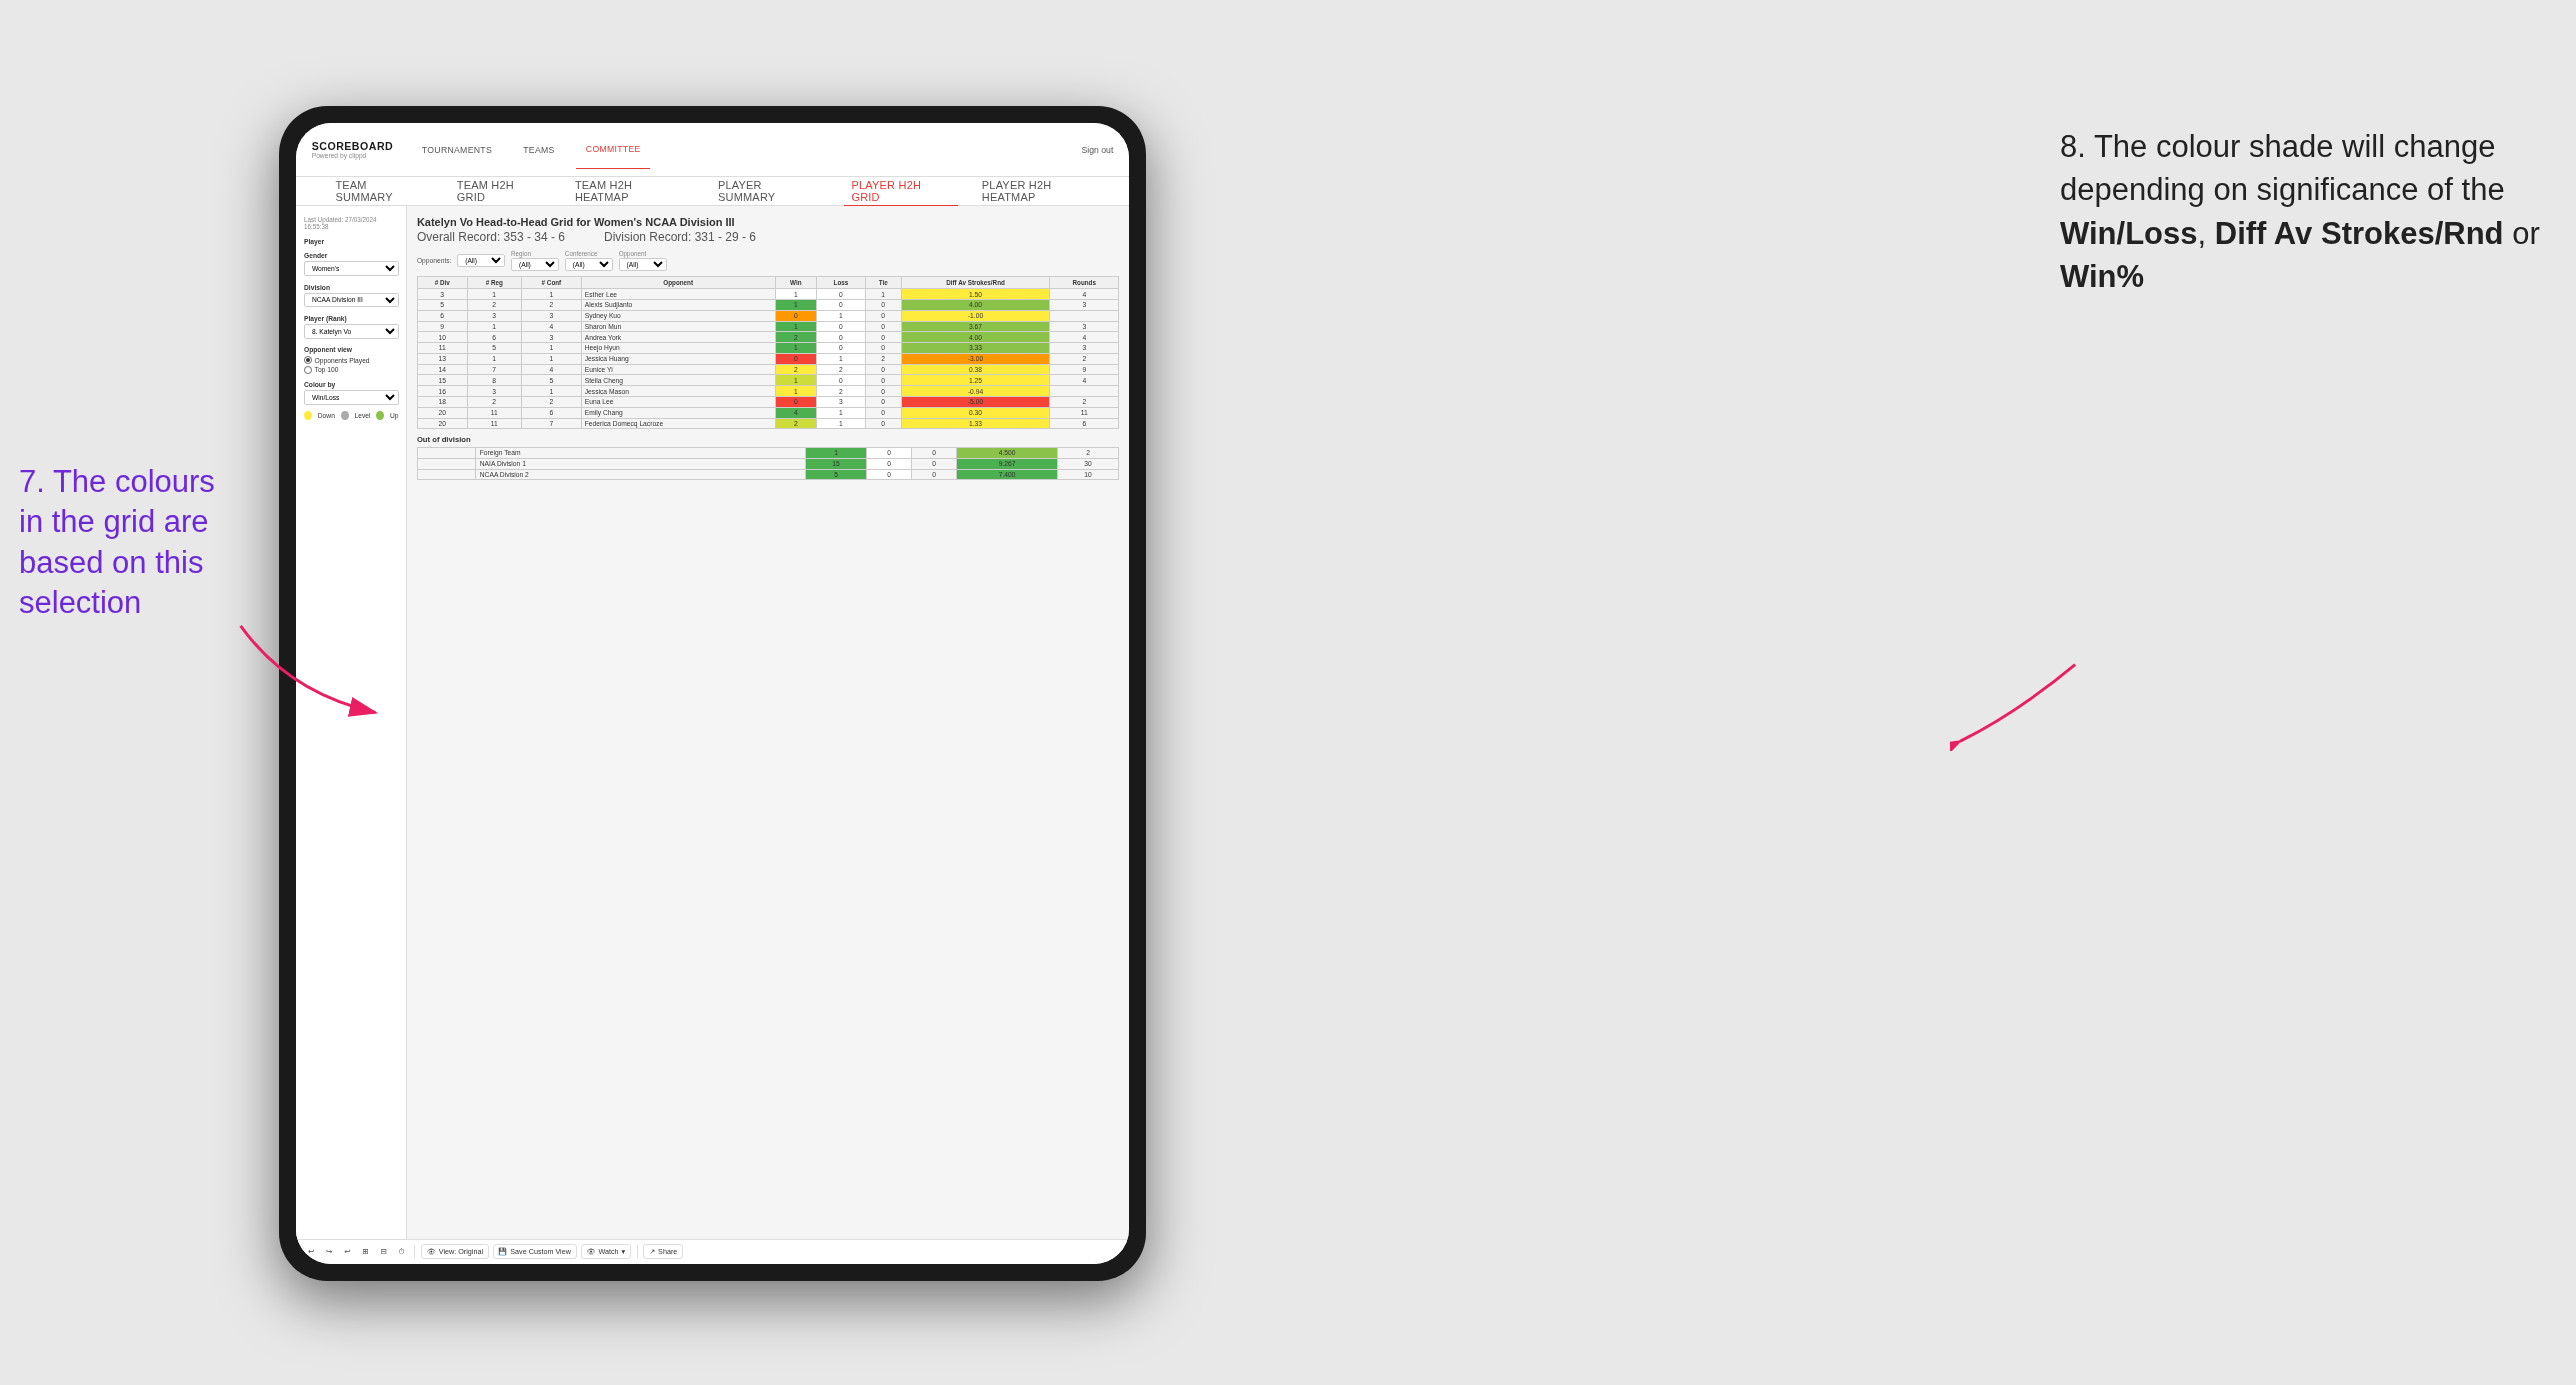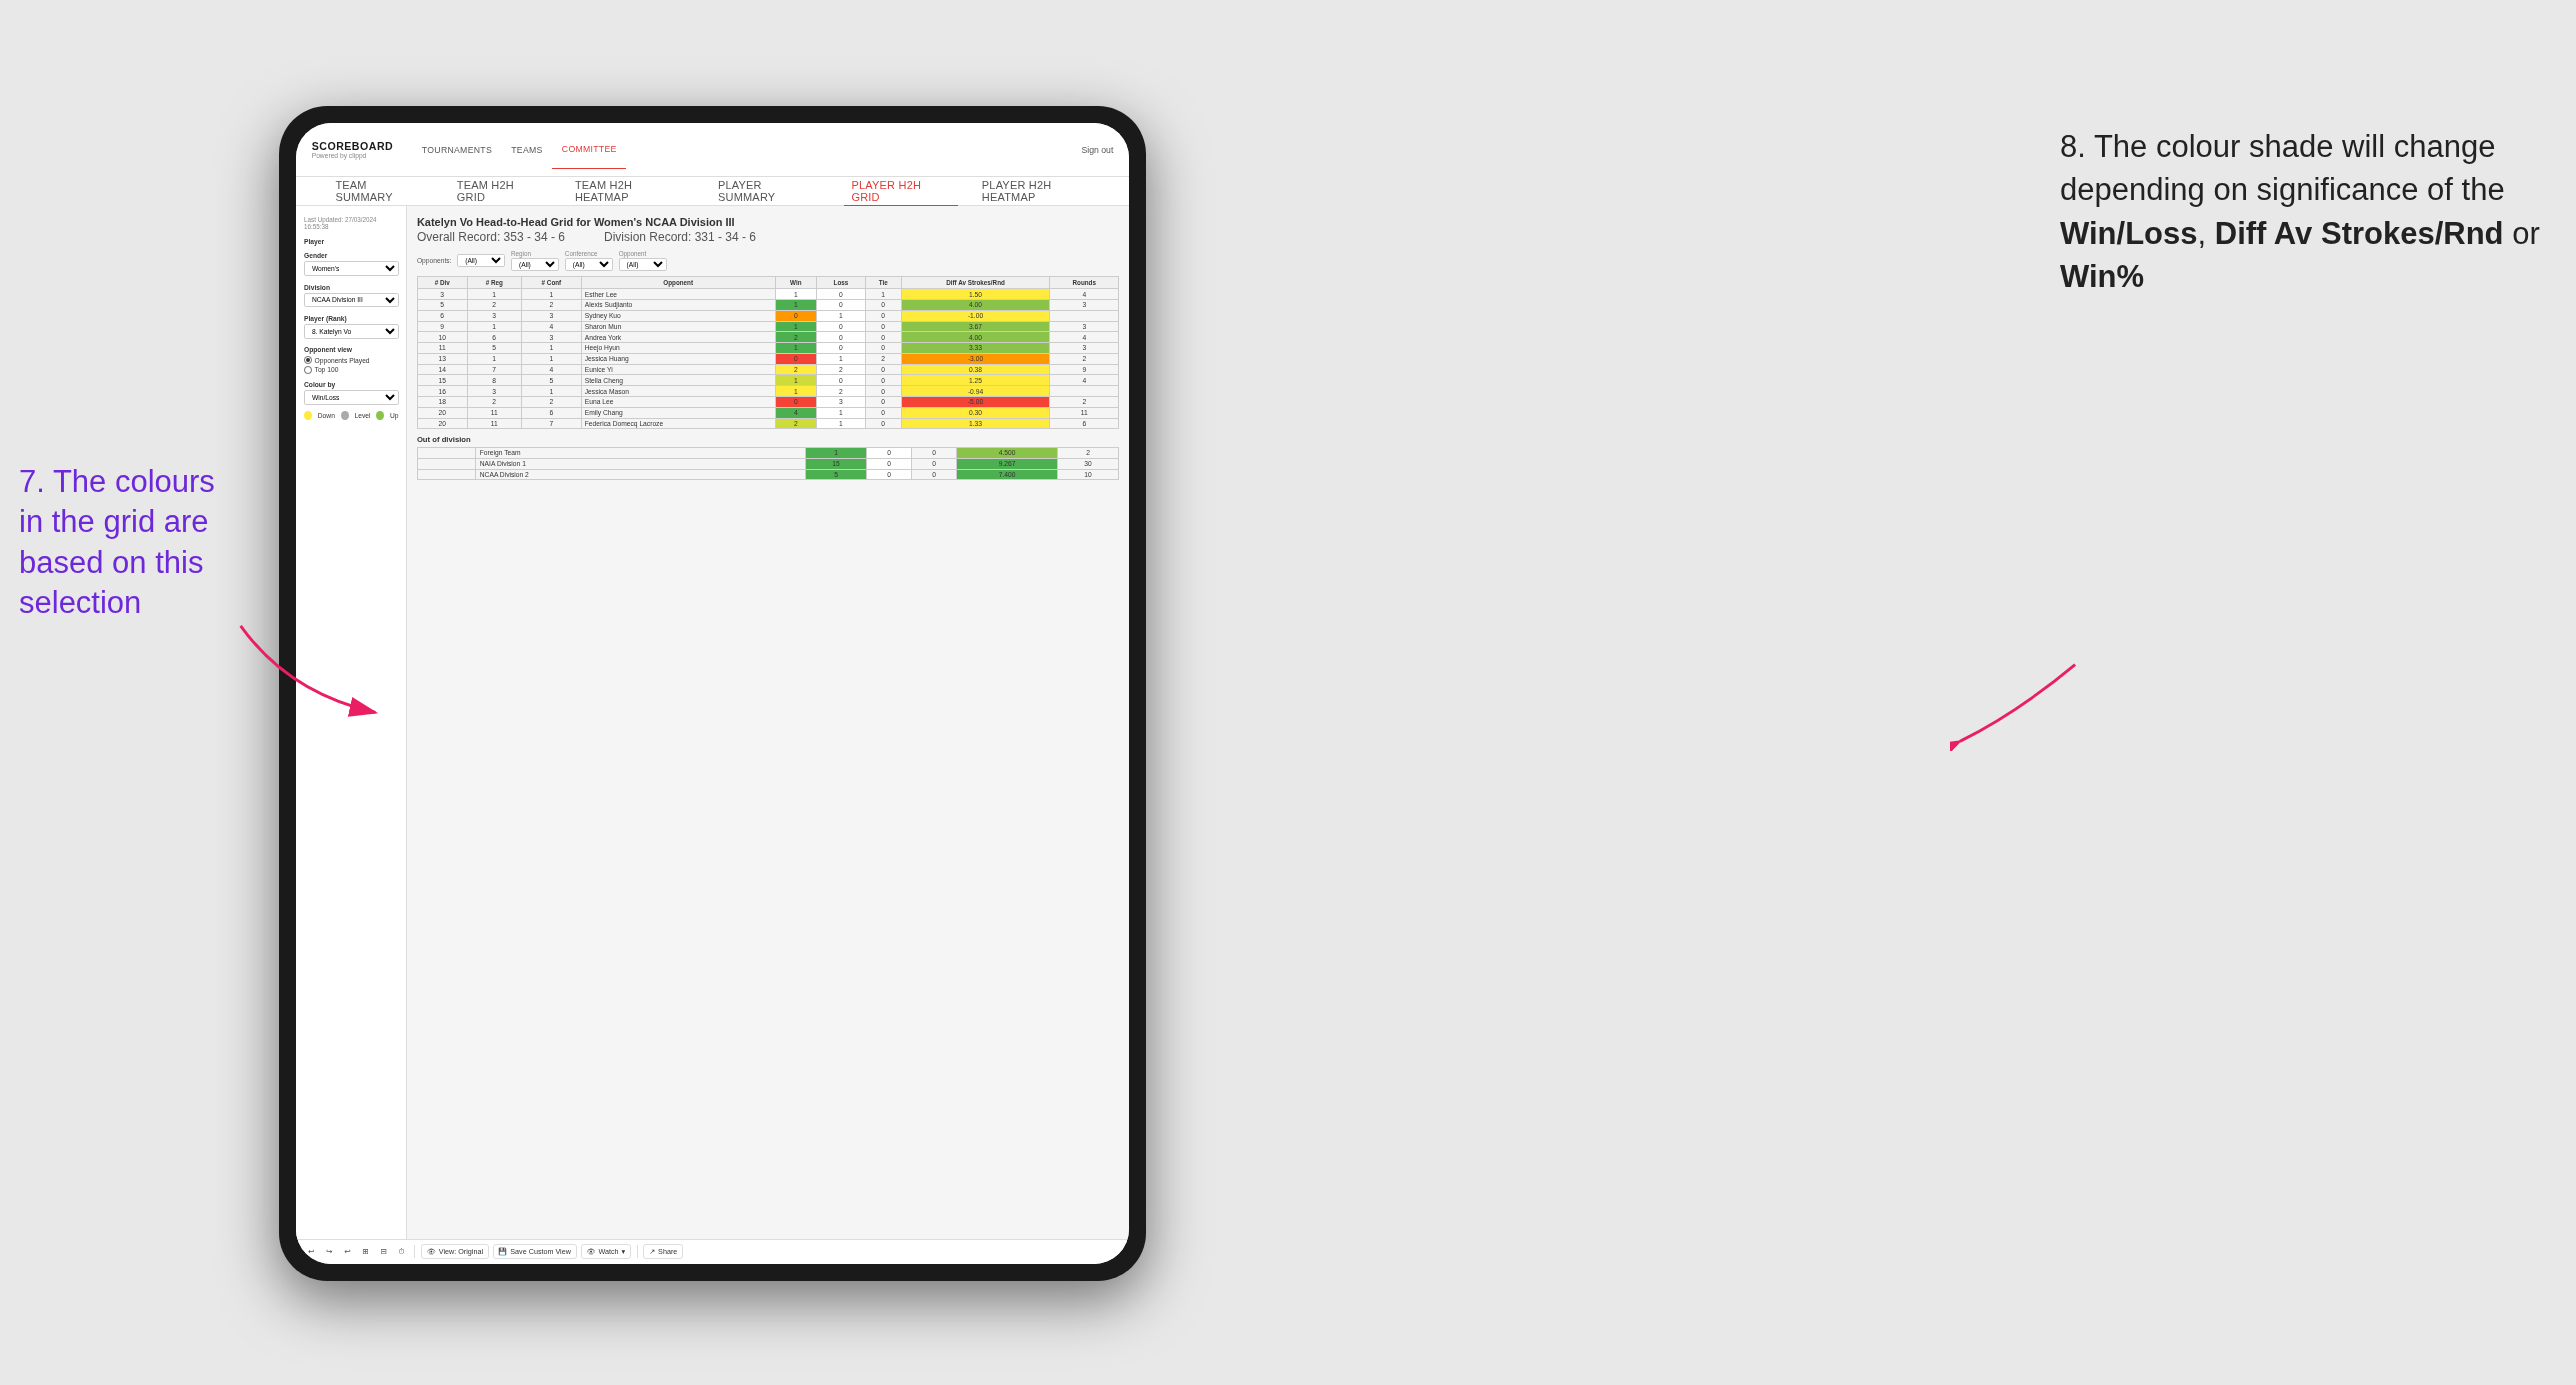--- a/index.html
+++ b/index.html
@@ -54,21 +54,21 @@
       font-size: 10.6px;
       color: #1a1a1a;
       letter-spacing: 0.5px;
     }
     .logo-sub {
       font-size: 6.7px;
       color: #888;
     }
     .nav-items {
       display: flex;
-      gap: 0;
+      gap: 12px;
       flex: 1;
       text-align: right;
     }
     .nav-item {
       padding: 0 9.6px;
       font-size: 8.7px;
       color: #555;
       cursor: pointer;
       height: 39px;
       display: flex;
@@ -445,21 +445,21 @@
             <div class="legend-dot" style="background:#8bc34a;"></div>
             <span class="legend-text">Up</span>
           </div>
         </div>
       </div>
 
       <div class="grid-content">
         <div class="grid-title">Katelyn Vo Head-to-Head Grid for Women's NCAA Division III</div>
         <div class="grid-records">
           <span>Overall Record: 353 - 34 - 6</span>
-          <span>Division Record: 331 - 34 - 6</span>
+          <span>Division Record: 331 - 29 - 6</span>
         </div>
 
         <div class="filters-row">
           <span style="font-size:6.7px;color:#555;">Opponents:</span>
           <div class="filter-group">
             <select class="filter-select"><option>(All)</option></select>
           </div>
           <div class="filter-group">
             <span class="filter-label">Region</span>
             <select class="filter-select"><option>(All)</option></select>

